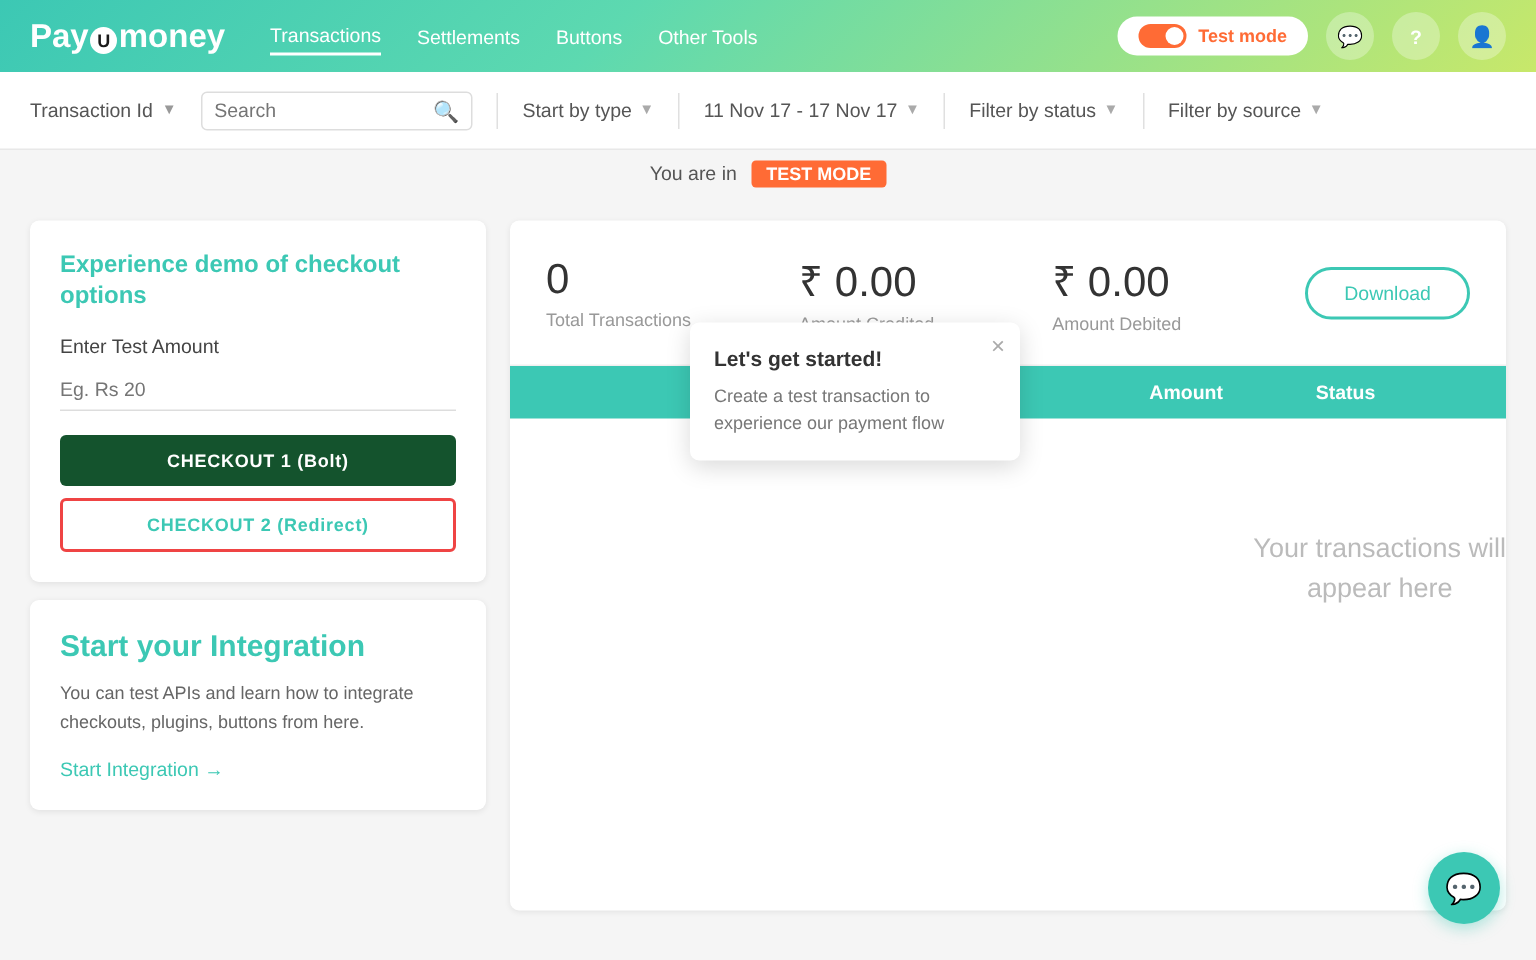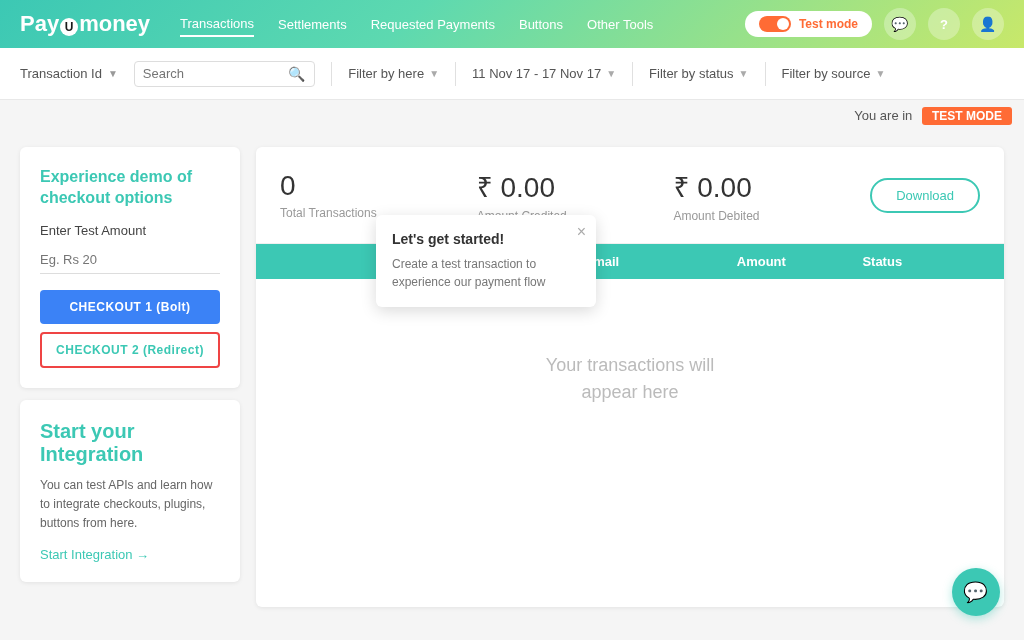--- a/index.html
+++ b/index.html
@@ -154,21 +154,21 @@
       align-items: center;
       gap: 5px;
       font-size: 13px;
       color: #555;
       cursor: pointer;
     }
 
     
     .test-banner {
       background: #f5f5f5;
-      text-align: right;
+      text-align: center;
       padding: 8px 12px;
       font-size: 13px;
       color: #555;
     }
     .test-badge {
       background: #ff6b35;
       color: white;
       padding: 2px 10px;
       border-radius: 3px;
       font-size: 12px;
@@ -179,21 +179,21 @@
     
     .main {
       display: flex;
       padding: 16px 20px;
       gap: 16px;
       height: calc(640px - 60px - 52px - 36px);
     }
 
     
     .left-panel {
-      width: 220px;
+      width: 304px;
       display: flex;
       flex-direction: column;
       gap: 12px;
     }
     .card {
       background: white;
       border-radius: 6px;
       padding: 20px;
       box-shadow: 0 1px 4px rgba(0,0,0,0.08);
     }
@@ -214,21 +214,21 @@
       border: none;
       border-bottom: 1px solid #ddd;
       padding: 6px 0;
       font-size: 13px;
       color: #aaa;
       outline: none;
       margin-bottom: 16px;
     }
     .btn-checkout1 {
       width: 100%;
-      background: #3b82f6;
+      background: #14532d;
       color: white;
       border: none;
       border-radius: 4px;
       padding: 10px;
       font-size: 12px;
       font-weight: 700;
       cursor: pointer;
       margin-bottom: 8px;
       letter-spacing: 0.5px;
     }
@@ -313,21 +313,21 @@
       padding: 10px 16px;
     }
     .table-header-cell {
       font-size: 13px;
       font-weight: 600;
       color: white;
     }
     .table-empty {
       display: flex;
       align-items: center;
-      justify-content: center;
+      justify-content: flex-end;
       height: 200px;
       color: #bbb;
       font-size: 18px;
       font-weight: 300;
       text-align: center;
       line-height: 1.5;
     }
 
     
     .popup {
@@ -384,21 +384,20 @@
 
 <header class="header">
   <div class="logo">
     <span class="logo-text">
       Pay<span class="logo-u">U</span>money
     </span>
   </div>
   <nav class="nav">
     <a class="nav-item active">Transactions</a>
     <a class="nav-item">Settlements</a>
-    <a class="nav-item">Requested Payments</a>
     <a class="nav-item">Buttons</a>
     <a class="nav-item">Other Tools</a>
   </nav>
   <div class="header-right">
     <div class="test-mode-toggle">
       <div class="toggle-switch"></div>
       <span class="test-mode-label">Test mode</span>
     </div>
     <div class="icon-circle">
       <span>💬</span>
@@ -416,21 +415,21 @@
   <div class="filter-group">
     <span>Transaction Id</span>
     <span class="chevron">▼</span>
   </div>
   <div class="search-box">
     <input class="search-input" type="text" placeholder="Search" style="">
     <span style="color:#aaa;font-size:14px;">🔍</span>
   </div>
   <div class="divider-v"></div>
   <div class="filter-select">
-    <span>Filter by here</span>
+    <span>Start by type</span>
     <span style="font-size:10px;color:#aaa;">▼</span>
   </div>
   <div class="divider-v"></div>
   <div class="filter-select">
     <span>11 Nov 17 - 17 Nov 17</span>
     <span style="font-size:10px;color:#aaa;">▼</span>
   </div>
   <div class="divider-v"></div>
   <div class="filter-select">
     <span>Filter by status</span>

